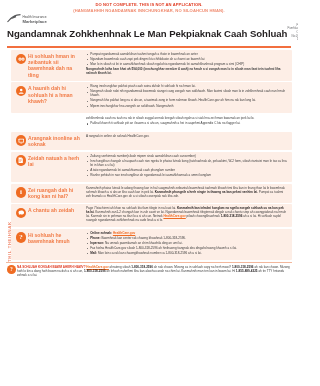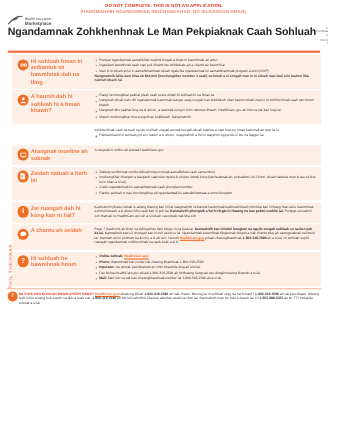--- a/index.html
+++ b/index.html
@@ -24,21 +24,21 @@
   }
   .logorow { display:flex; align-items:flex-start; padding:1px 6px 0 7px; }
   .logo { display:flex; align-items:flex-start; gap:1.5px; }
   .swoosh { width:14px; height:9px; position:relative; overflow:hidden; }
   .swoosh svg { display:block; }
   .logotext { padding-top:2.5px; line-height:1.18; }
   .logotext .a { font-size:3.2px; color:#4a4a4a; }
   .logotext .b { font-size:4.2px; color:#58595b; }
 
   .titlerow {
-    display:flex; align-items:flex-start; justify-content:space-between;
+    display:flex; align-items:center; justify-content:space-between;
     padding:0 6px 0 7px; margin-top:-1px;
   }
   .maintitle {
     font-size:9.6px; font-weight:bold; color:#231f20; letter-spacing:-.05px;
     white-space:nowrap;
   }
   .formno { text-align:right; line-height:1.3; padding-bottom:1.5px; }
   .formno div { font-size:2.8px; color:#6d6e71; }
 
   .rule { height:1.7px; background:#f26f3f; margin:2.5px 7px 0 7px; }

